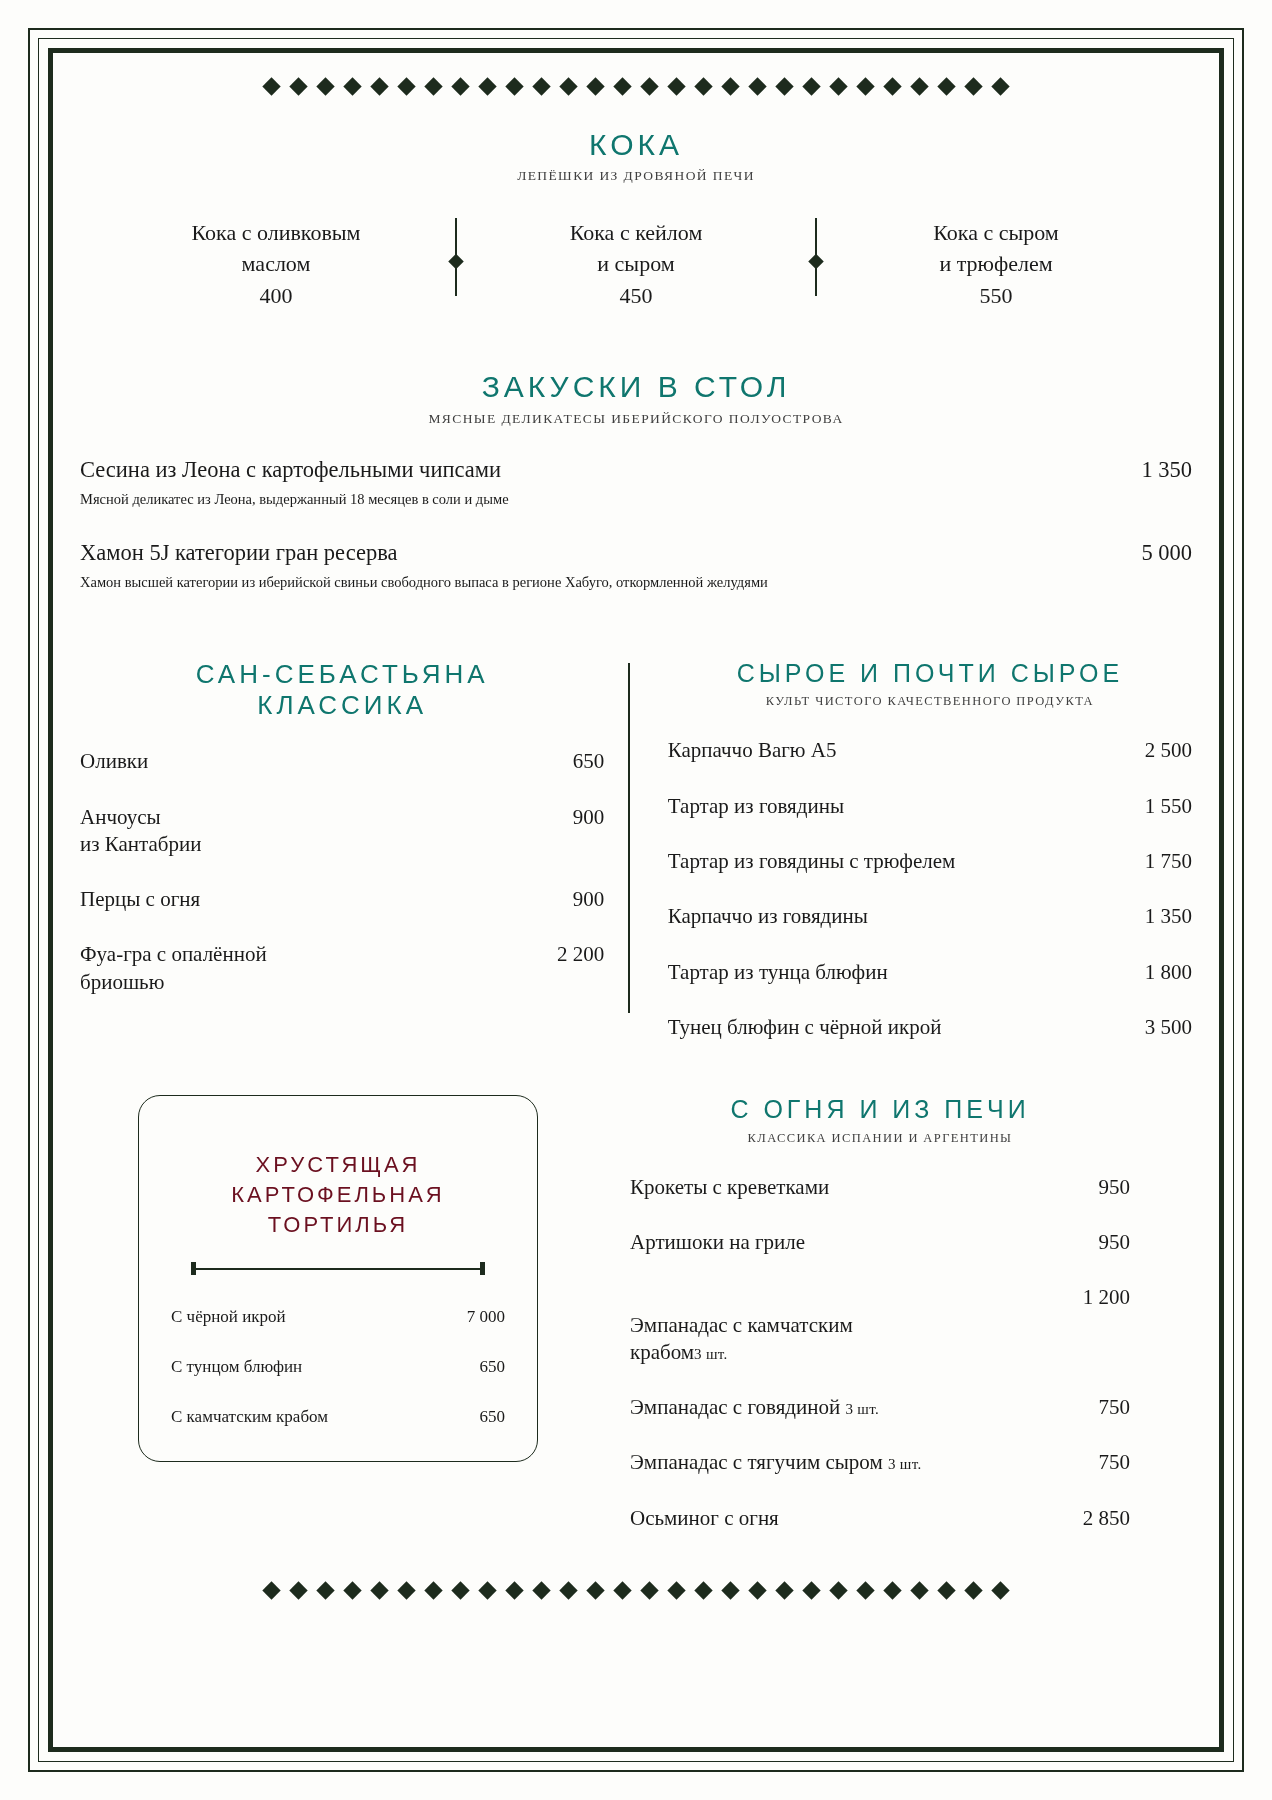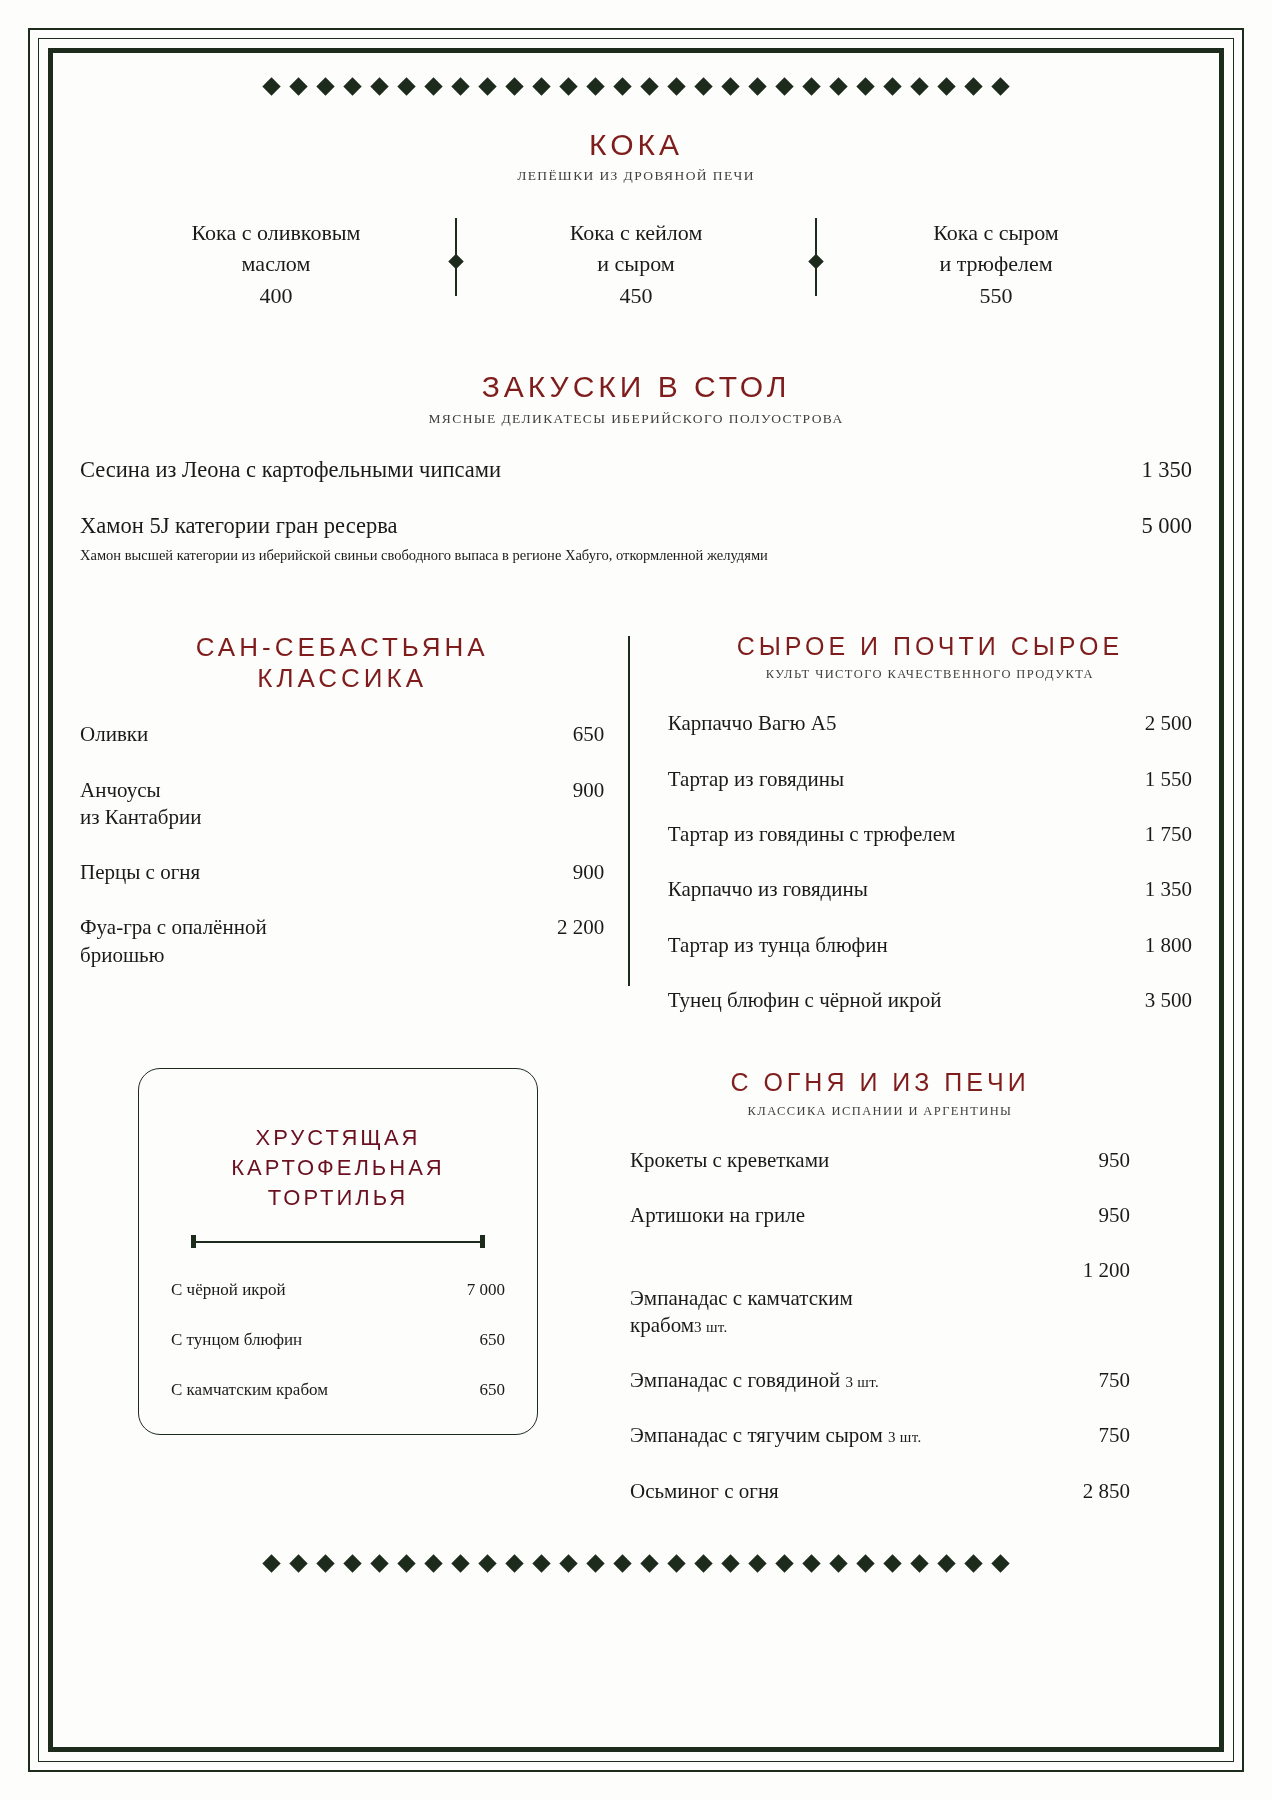--- a/index.html
+++ b/index.html
@@ -64,21 +64,21 @@
     width: 13px;
     height: 13px;
     background: #1d2b1d;
     transform: rotate(45deg);
   }
 
   
   .sec-title {
     text-align: center;
     font-family: "Liberation Sans", sans-serif;
-    color: #7f1d1d;
+    color: #0f766e;
     letter-spacing: 4px;
     font-size: 30px;
     font-weight: 400;
     margin: 0;
     line-height: 1.18;
   }
   .sec-sub {
     text-align: center;
     font-family: Liberation Serif, serif;
     color: #404040;
@@ -307,20 +307,21 @@
     <div class="zak-block">
       <h2 class="sec-title">ЗАКУСКИ В СТОЛ</h2>
       <div class="sec-sub">МЯСНЫЕ ДЕЛИКАТЕСЫ ИБЕРИЙСКОГО ПОЛУОСТРОВА</div>
 
       <div style="margin-top:16px;">
         <div>
           <div class="dish-row">
             <div class="dish-name">Сесина из Леона с картофельными чипсами</div>
             <div class="dish-price">1 350</div>
           </div>
+          <div class="dish-desc">Мясной деликатес из Леона, выдержанный 18 месяцев в соли и дыме</div>
         </div>
         <div style="margin-top:26px;">
           <div class="dish-row">
             <div class="dish-name">Хамон 5J категории гран ресерва</div>
             <div class="dish-price">5 000</div>
           </div>
           <div class="dish-desc">Хамон высшей категории из иберийской свиньи свободного выпаса в регионе Хабуго, откормленной желудями</div>
         </div>
       </div>
     </div>

